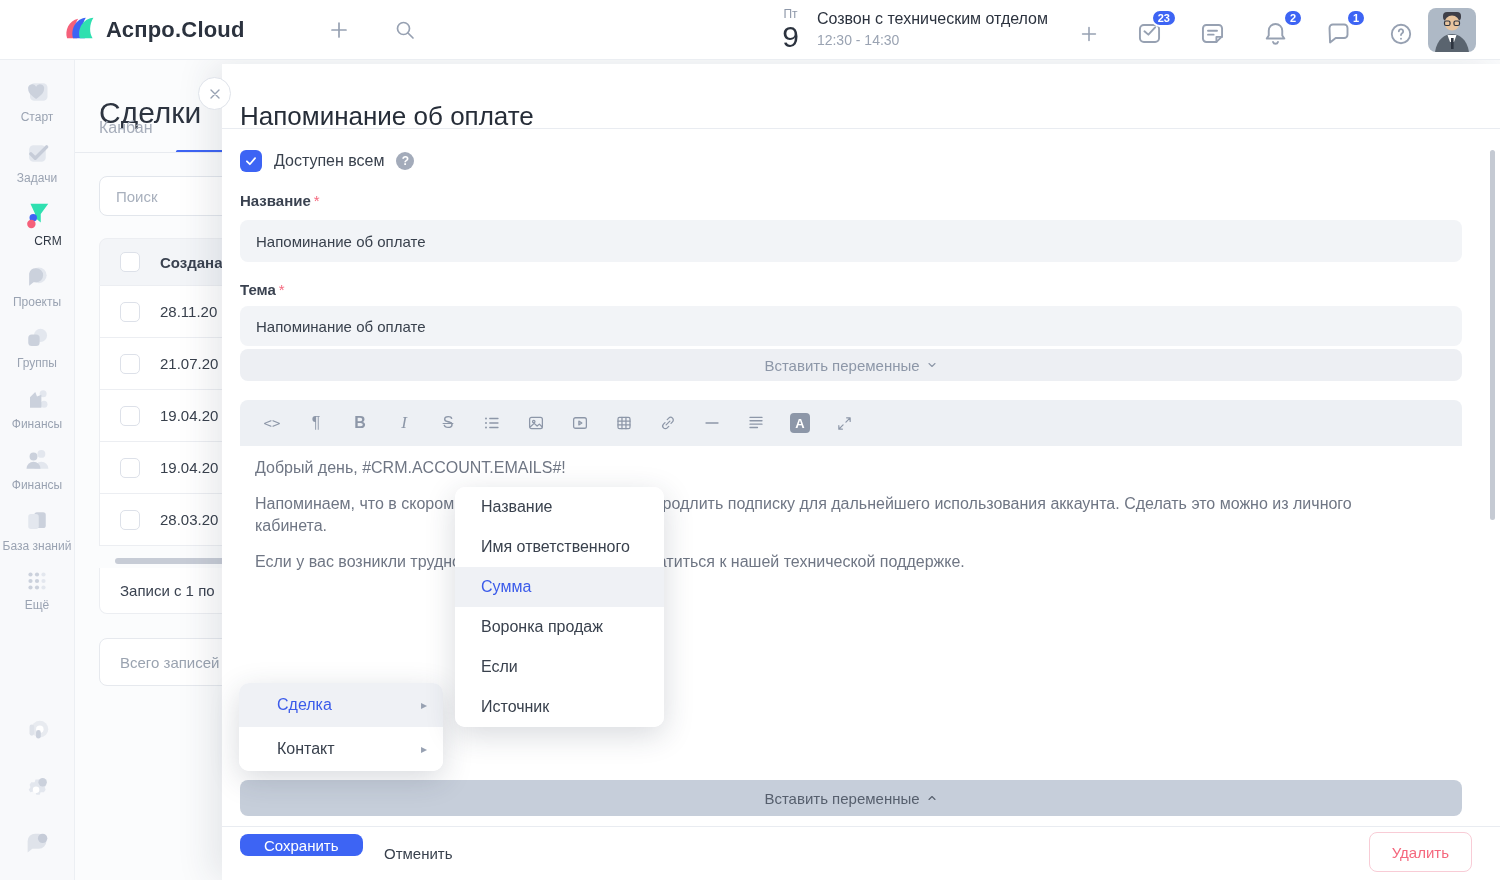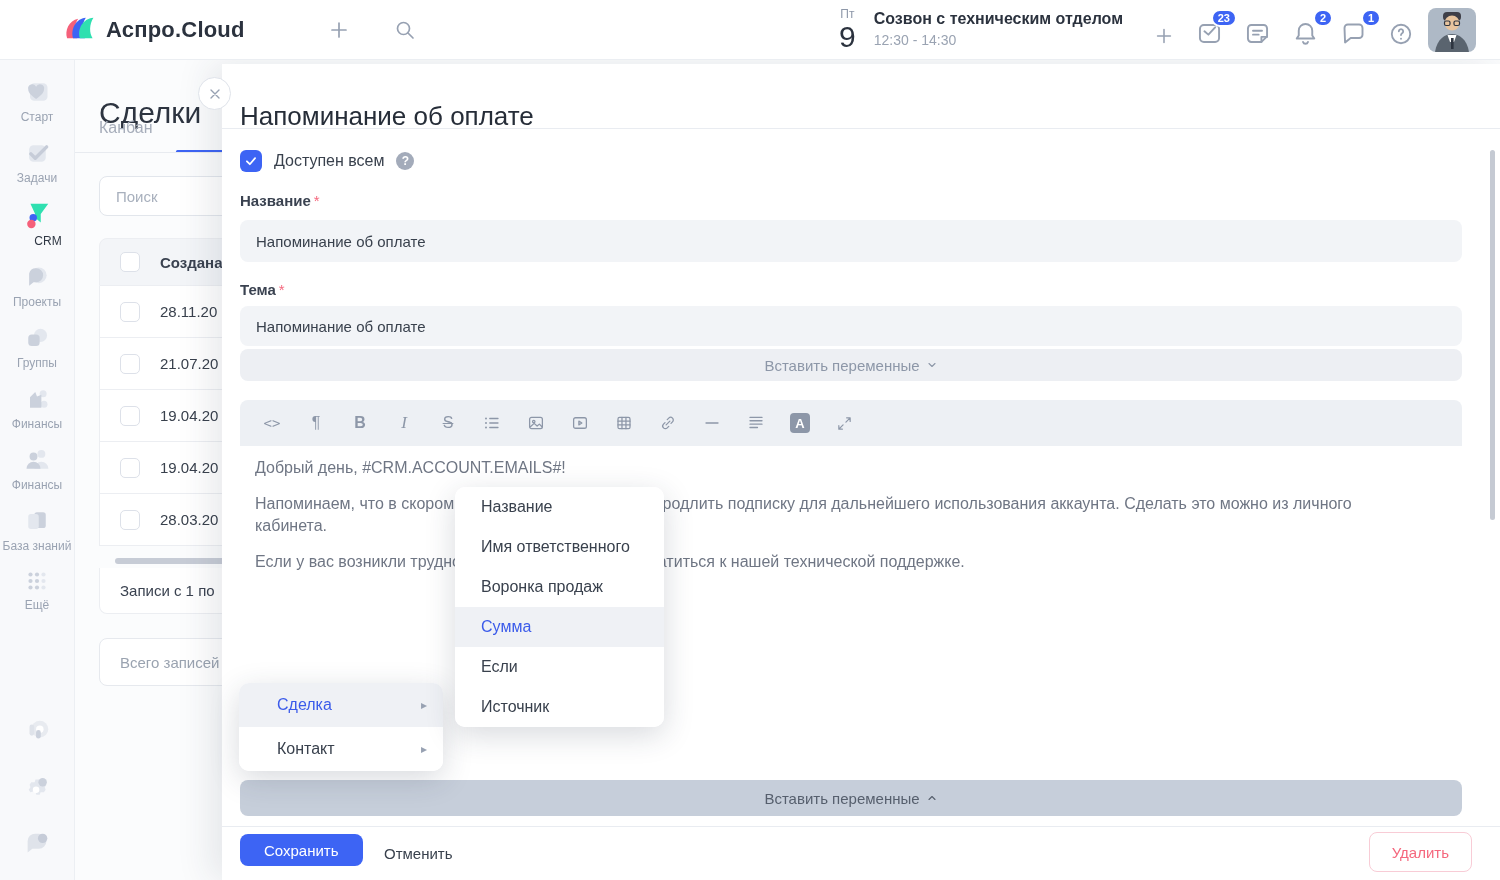--- a/index.html
+++ b/index.html
@@ -14,23 +14,23 @@
   .logo-wrap { display:flex; align-items:center; gap:10px; padding-left:24px; }
   .logo-text { font-size:22px; font-weight:700; color:#2b323e; letter-spacing:.2px; }
   .hdr-plus { margin-left:78px; } .hdr-search { margin-left:34px; }
   .icon-btn { background:none; border:none; padding:4px; cursor:pointer; position:relative; display:flex; align-items:center; }
   .ic { stroke:#97a1b2; fill:none; stroke-width:1.7; stroke-linecap:round; stroke-linejoin:round; }
   .hdr-right { margin-left:auto; display:flex; align-items:center; gap:0; padding-right:24px; }
   .date-block { text-align:center; margin-right:18px; line-height:1; }
   .date-wd { font-size:12px; color:#8d97a8; margin-bottom:2px; }
   .date-d { font-size:30px; color:#2b323e; }
   .event-block { line-height:1.25; margin-right:26px; }
-  .event-title { font-size:16px; font-weight:700; color:#2b323e; }
+  .event-title { font-size:16px; font-weight:400; color:#2b323e; }
   .event-time { font-size:14px; color:#9aa3b2; margin-top:3px; }
-  .hdr-icons { display:flex; align-items:flex-end; gap:13px;margin-top:8px; }
+  .hdr-icons { display:flex; align-items:center; gap:28px;margin-top:8px; }
   .badge { position:absolute; top:-7px; right:-10px; background:#3d64f4; color:#fff; font-size:11px;
     min-width:20px; height:18px; border-radius:10px; display:flex; align-items:center; justify-content:center;
     padding:0 5px; border:2px solid #fff; font-weight:700; }
   .avatar { width:48px; height:44px; border-radius:8px; overflow:hidden; margin-left:10px; cursor:pointer; border:none; padding:0; background:none; }
   
   .sidebar { position:absolute; top:60px; left:0; width:75px; bottom:0; background:#f8f9fb;
     border-right:1px solid #eceff3; z-index:10; display:flex; flex-direction:column; align-items:center; padding-top:18px; }
   .side-item { display:flex; flex-direction:column; align-items:center; width:100%; margin-bottom:15px; cursor:pointer; }
   .side-item .slbl { font-size:12px; color:#9aa3b2; margin-top:5px; text-align:center; line-height:13px; padding:0 2px; }
   .side-item.active .slbl { color:#2f3743;margin-left:22px; }
@@ -86,21 +86,21 @@
   .tb-btn .tic { stroke:#8d97a8; fill:none; stroke-width:1.7; stroke-linecap:round; stroke-linejoin:round; }
   .tb-b { font-weight:700; } .tb-i { font-style:italic; font-family:"Liberation Serif",serif; font-size:17px; }
   .tb-s { text-decoration:line-through; }
   .tb-a { width:20px; height:20px; background:#8d97a8; color:#fff; border-radius:4px; font-size:13px; font-weight:700;
     display:flex; align-items:center; justify-content:center; }
   .editor-body { position:absolute; left:18px; right:38px; top:382px; height:334px; background:#fff; padding:11px 15px 0 15px; }
   .editor-body p { margin:0 0 14px 0; font-size:16px; line-height:22px; color:#6f7684; max-width:1160px; }
   .varbar-bottom { position:absolute; left:18px; right:38px; top:716px; height:36px; background:#c6ceda; border-radius:8px;
     display:flex; align-items:center; justify-content:center; gap:6px; font-size:15px; color:#565f6d; cursor:pointer; border:none; }
   .footer-divider { position:absolute; left:0; right:0; top:762px; height:1px; background:#e9ecf1; }
-  .btn-save { position:absolute; left:18px; top:770px; height:32px; padding:0 24px; background:#3d64f4; color:#fff;
+  .btn-save { position:absolute; left:18px; top:770px; height:22px; padding:0 24px; background:#3d64f4; color:#fff;
     border:none; border-radius:8px; font-size:15px; cursor:pointer; font-family:"Liberation Sans",sans-serif; }
   .btn-cancel { position:absolute; left:152px; top:770px; height:38px; padding:0 10px; background:none; color:#39414d;
     border:none; font-size:15px; cursor:pointer; font-family:"Liberation Sans",sans-serif; }
   .btn-delete { position:absolute; right:28px; top:768px; height:40px; padding:0 22px; background:#fff; color:#f5687e;
     border:1px solid #f8ccd6; border-radius:8px; font-size:15px; cursor:pointer; font-family:"Liberation Sans",sans-serif; }
   .m-scrollbar { position:absolute; right:5px; top:86px; width:5px; height:370px; background:#c5cad3; border-radius:3px; cursor:pointer; }
   
   .menu { position:absolute; background:#fff; border-radius:10px; box-shadow:0 8px 30px rgba(40,50,70,.18); z-index:40; overflow:hidden; }
   .menu-parent { left:239px; top:683px; width:204px; }
   .menu-sub { left:455px; top:487px; width:209px; }
@@ -465,25 +465,25 @@
   </button>
 </div>
 
 <div class="menu menu-sub">
   <button class="mi">
       <span>Название</span>
     </button>
   <button class="mi">
       <span>Имя ответственного</span>
     </button>
-  <button class="mi">
-      <span>Воронка продаж</span>
-    </button>
   <button class="mi active">
       <span>Сумма</span>
     </button>
   <button class="mi">
+      <span>Воронка продаж</span>
+    </button>
+  <button class="mi">
       <span>Если</span>
     </button>
   <button class="mi">
       <span>Источник</span>
     </button>
 </div>
 
 </body></html>

